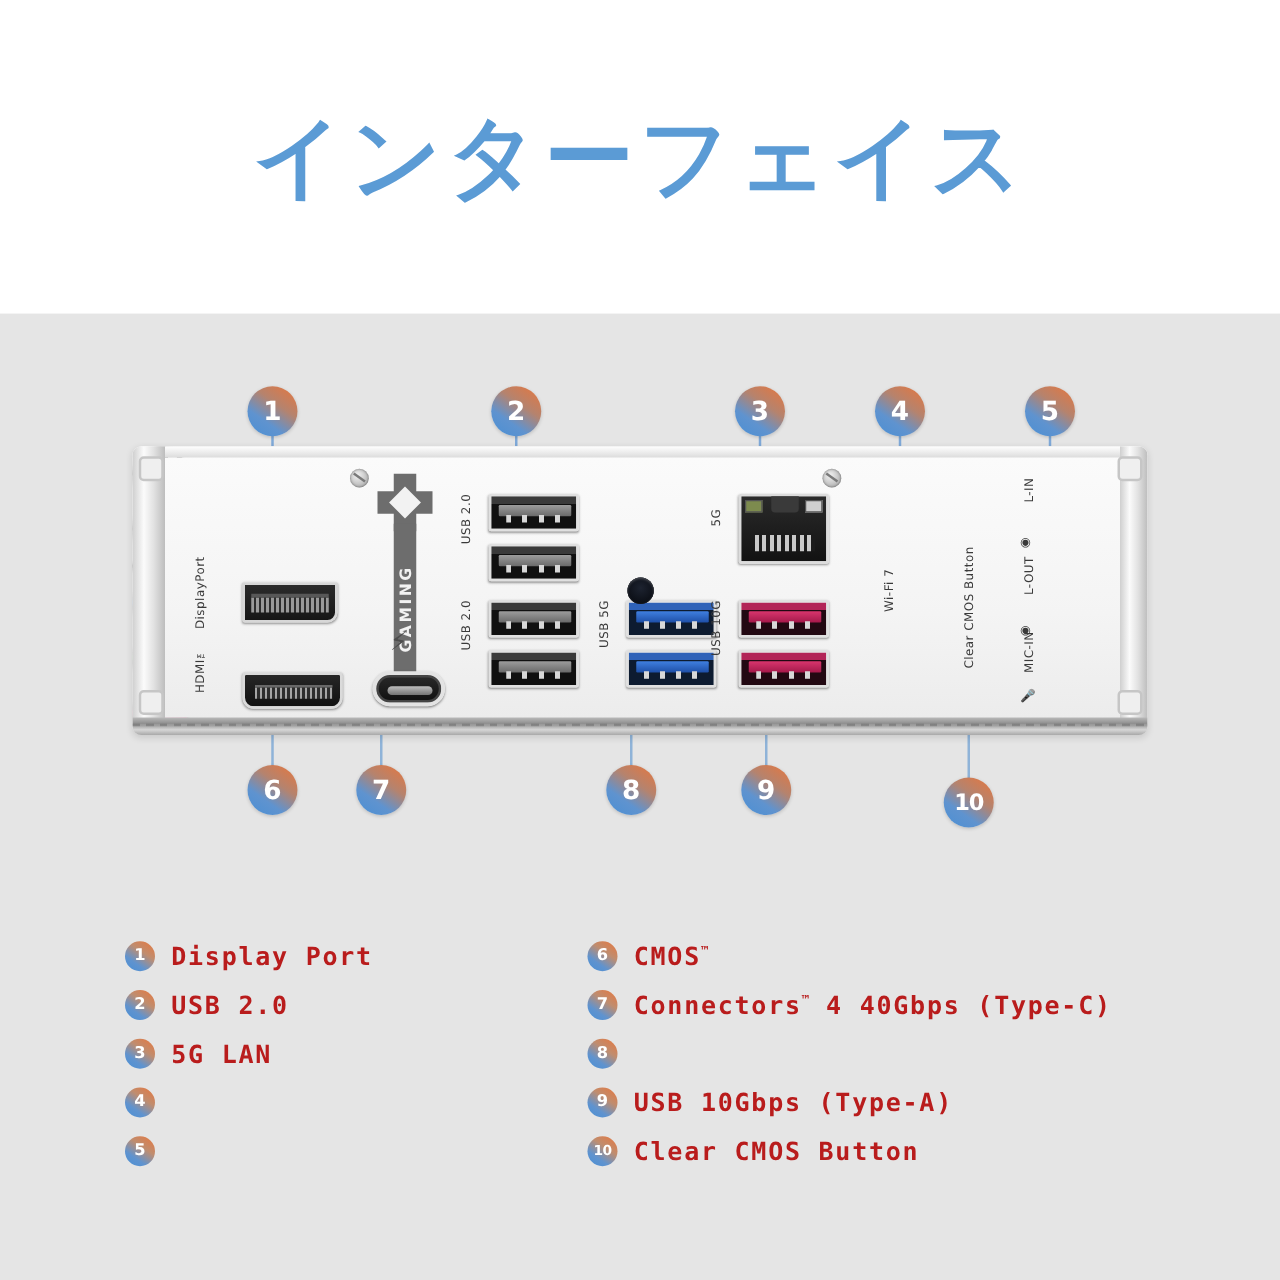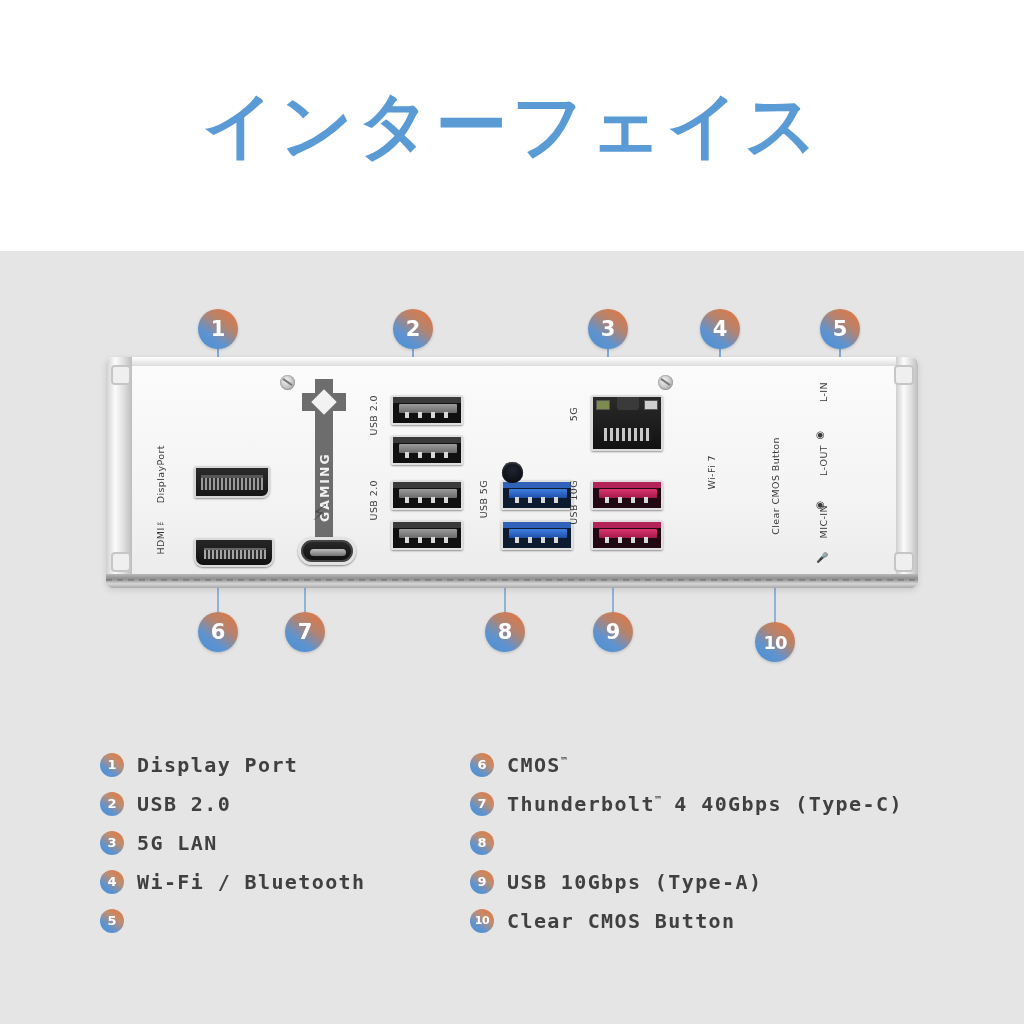--- a/index.html
+++ b/index.html
@@ -267,21 +267,21 @@
   }
   .legend-badge {
     width: 24px; height: 24px; border-radius:50%; flex: 0 0 24px;
     background: linear-gradient(35deg, #4a8fd4 0%, #5f93cf 30%, #c08d6f 62%, #e8763c 100%);
     color:#fff; font-size:13px; font-weight:700;
     display:flex; align-items:center; justify-content:center;
     margin-right: 13px;
   }
   .legend-badge.ten { font-size:11px; letter-spacing:-.5px; }
   .legend-text {
-    font-size: 20px; font-weight: 700; color: #404040;
+    font-size: 20px; font-weight: 700; color: #b91c1c;
     letter-spacing: 1.4px;
     font-family: "DejaVu Sans Mono", "Liberation Mono", monospace;
     white-space: nowrap;
   }
   .legend-text sup { font-size: 10px; vertical-align: super; letter-spacing:0; }
 </style>
 </head>
 <body>
 
 <div class="header">
@@ -427,35 +427,34 @@
     <div class="legend-row">
       <span class="legend-badge">2</span>
       <span class="legend-text">USB 2.0</span>
     </div>
     <div class="legend-row">
       <span class="legend-badge">3</span>
       <span class="legend-text">5G LAN</span>
     </div>
     <div class="legend-row">
       <span class="legend-badge">4</span>
-      <span class="legend-text">Wi-Fi / Bluetooth</span>
     </div>
     <div class="legend-row">
       <span class="legend-badge">5</span>
     </div>
   </div>
 
   <div class="legend-col right">
     <div class="legend-row">
       <span class="legend-badge">6</span>
       <span class="legend-text"><span>CMOS</span><sup>™</sup></span>
     </div>
     <div class="legend-row">
       <span class="legend-badge">7</span>
-      <span class="legend-text"><span>Thunderbolt</span><sup>™</sup><span> 4 40Gbps (Type-C)</span></span>
+      <span class="legend-text"><span>Connectors</span><sup>™</sup><span> 4 40Gbps (Type-C)</span></span>
     </div>
     <div class="legend-row">
       <span class="legend-badge">8</span>
     </div>
     <div class="legend-row">
       <span class="legend-badge">9</span>
       <span class="legend-text">USB 10Gbps (Type-A)</span>
     </div>
     <div class="legend-row">
       <span class="legend-badge ten">10</span>

